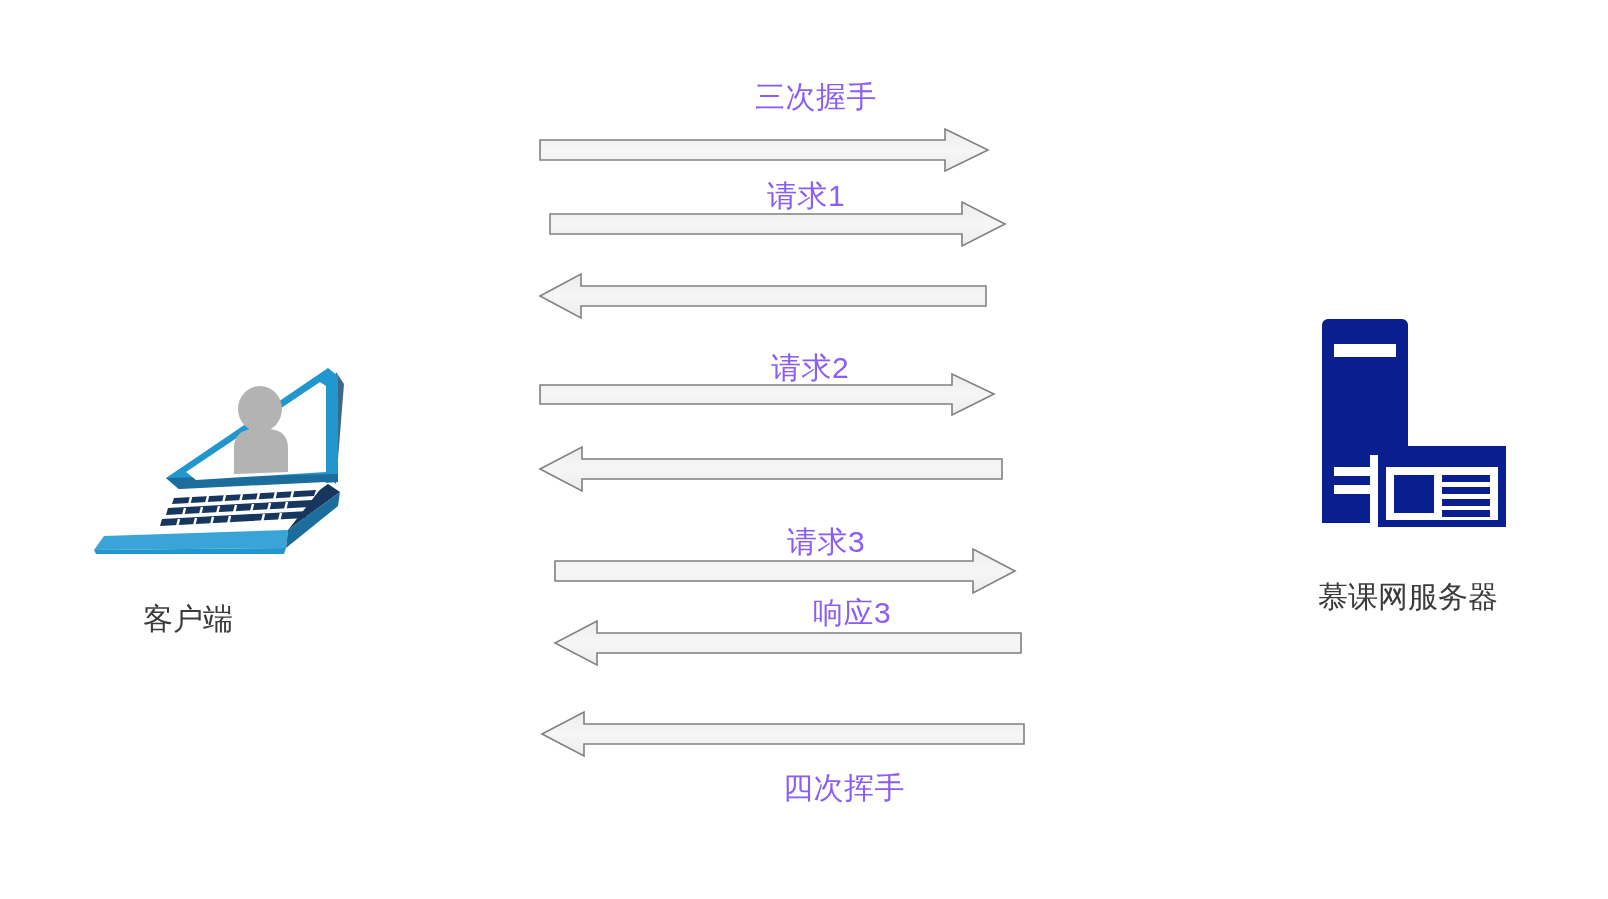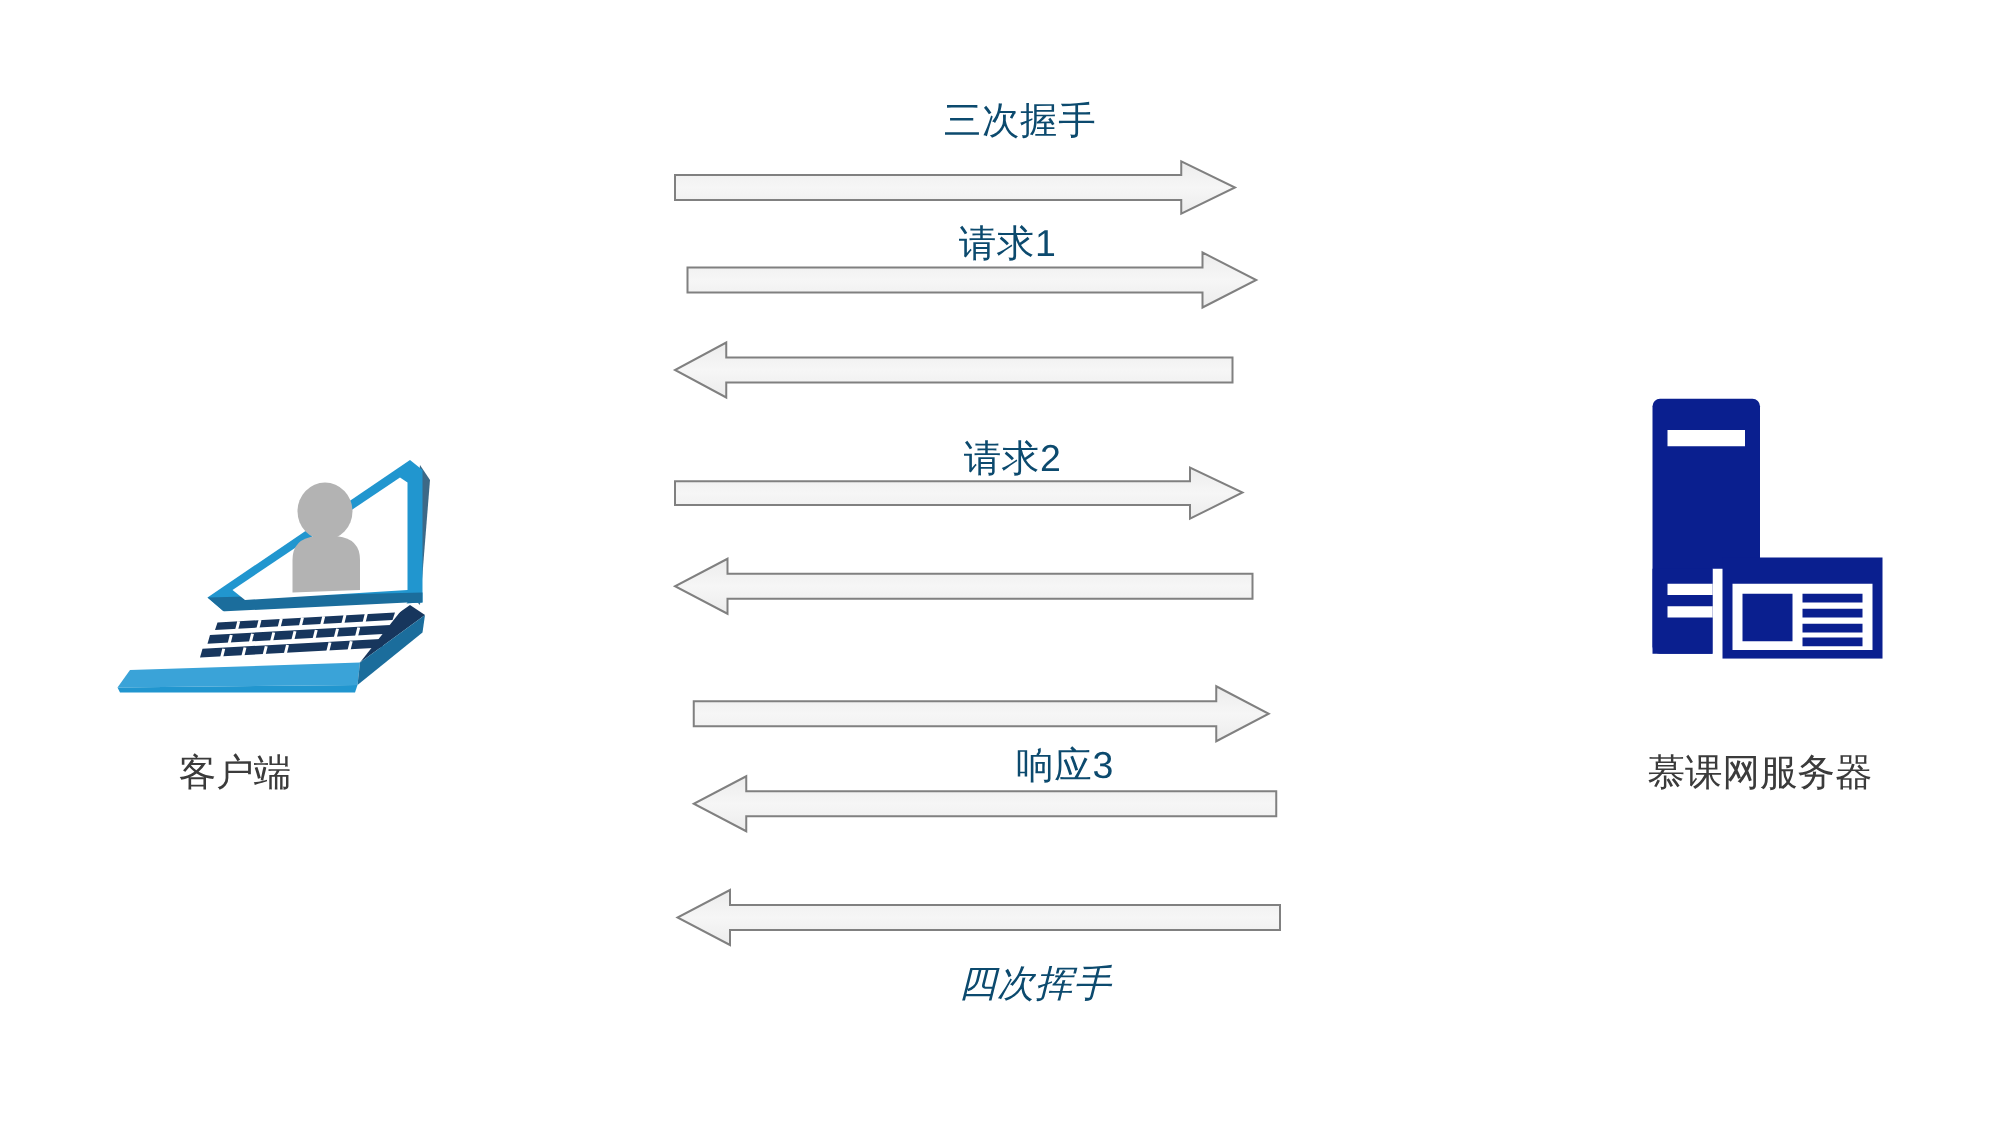--- a/index.html
+++ b/index.html
@@ -7,21 +7,21 @@
     width:1608px;height:899px;
     background:#ffffff;
     font-family:"Liberation Sans","DejaVu Sans",sans-serif;
     overflow:hidden;
     position:relative;
   }
   #stage{position:absolute;left:0;top:0;width:1608px;height:899px;}
   .arrow-label{
     position:absolute;
     font-size:30px;
-    color:#0c4a6e;
+    color:#8b5cf6;
     white-space:nowrap;
     text-align:center;
     letter-spacing:0.5px;
     line-height:1;
   }
   .arrow-svg{position:absolute;display:block;overflow:visible;}
 
   
   .node-label{
     position:absolute;
@@ -119,21 +119,21 @@
       <rect x="68" y="152" width="112" height="53" fill="#ffffff"></rect>
 
       <rect x="76" y="160" width="40" height="38" fill="#0a1f8f"></rect>
 
       <rect x="124" y="160" width="48" height="7" fill="#0a1f8f"></rect>
       <rect x="124" y="172" width="48" height="7" fill="#0a1f8f"></rect>
       <rect x="124" y="184" width="48" height="7" fill="#0a1f8f"></rect>
       <rect x="124" y="195" width="48" height="7" fill="#0a1f8f"></rect>
     </svg>
   </div>
-  <div class="node-label" style="left:1258px;top:604px;width:300px;">慕课网服务器</div>
+  <div class="node-label" style="left:1258px;top:584px;width:300px;font-family:Liberation Mono, monospace;">慕课网服务器</div>
 
   <div class="arrow-label" style="left:636px;top:82px;width:360px;">三次握手</div>
   <svg class="arrow-svg" style="left:538px;top:126px;" width="454" height="48" viewBox="0 0 454 48">
     <defs>
       <linearGradient id="ag1" x1="0" y1="0" x2="0" y2="1">
         <stop offset="0" stop-color="#ececec"></stop>
           <stop offset="0.5" stop-color="#f6f6f6"></stop>
           <stop offset="1" stop-color="#ececec"></stop>
       </linearGradient>
     </defs>
@@ -179,20 +179,21 @@
     <defs>
       <linearGradient id="ag5" x1="0" y1="0" x2="0" y2="1">
         <stop offset="0" stop-color="#ececec"></stop>
           <stop offset="0.5" stop-color="#f6f6f6"></stop>
           <stop offset="1" stop-color="#ececec"></stop>
       </linearGradient>
     </defs>
     <polygon points="464,15 44,15 44,3 2,25 44,47 44,35 464,35" fill="url(#ag5)" stroke="#808080" stroke-width="1.6" stroke-linejoin="miter"></polygon>
   </svg>
 
+  <div class="arrow-label" style="left:666px;top:527px;width:320px;">请求3</div>
   <svg class="arrow-svg" style="left:553px;top:546px;" width="468" height="50" viewBox="0 0 468 50">
     <defs>
       <linearGradient id="ag6" x1="0" y1="0" x2="0" y2="1">
         <stop offset="0" stop-color="#ececec"></stop>
           <stop offset="0.5" stop-color="#f6f6f6"></stop>
           <stop offset="1" stop-color="#ececec"></stop>
       </linearGradient>
     </defs>
     <polygon points="2,15 420,15 420,3 462,25 420,47 420,35 2,35" fill="url(#ag6)" stroke="#808080" stroke-width="1.6" stroke-linejoin="miter"></polygon>
   </svg>
@@ -212,15 +213,15 @@
   <svg class="arrow-svg" style="left:540px;top:709px;" width="488" height="50" viewBox="0 0 488 50">
     <defs>
       <linearGradient id="ag8" x1="0" y1="0" x2="0" y2="1">
         <stop offset="0" stop-color="#ececec"></stop>
           <stop offset="0.5" stop-color="#f6f6f6"></stop>
           <stop offset="1" stop-color="#ececec"></stop>
       </linearGradient>
     </defs>
     <polygon points="484,15 44,15 44,3 2,25 44,47 44,35 484,35" fill="url(#ag8)" stroke="#808080" stroke-width="1.6" stroke-linejoin="miter"></polygon>
   </svg>
-  <div class="arrow-label" style="left:648px;top:773px;width:360px;font-style:italic;">四次挥手</div>
+  <div class="arrow-label" style="left:664px;top:773px;width:360px;">四次挥手</div>
 
 </div>
 
 </body></html>

